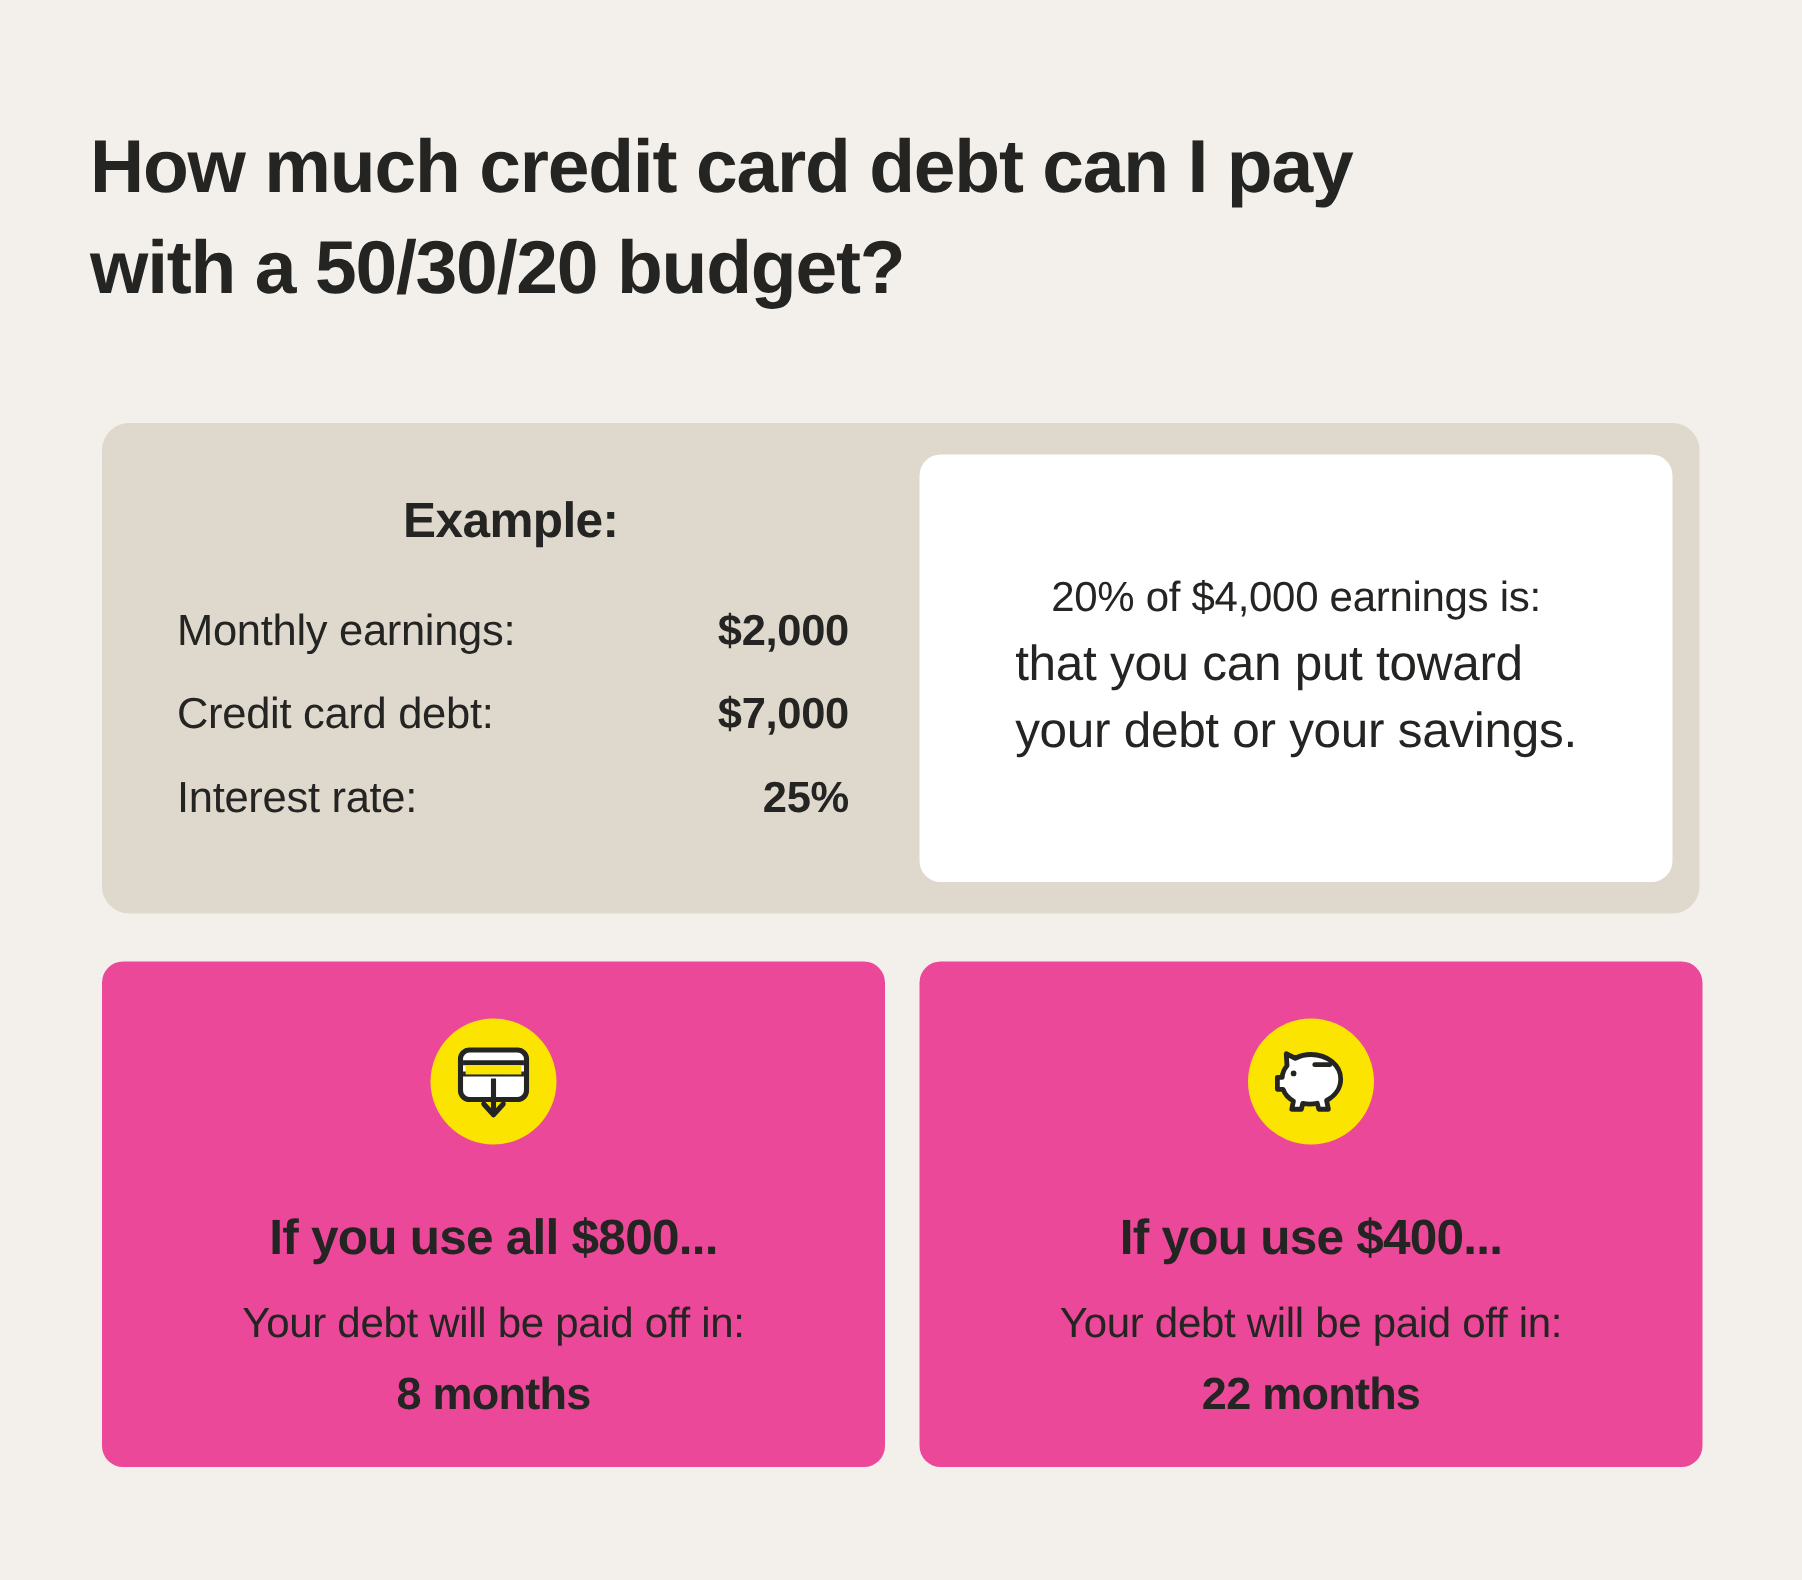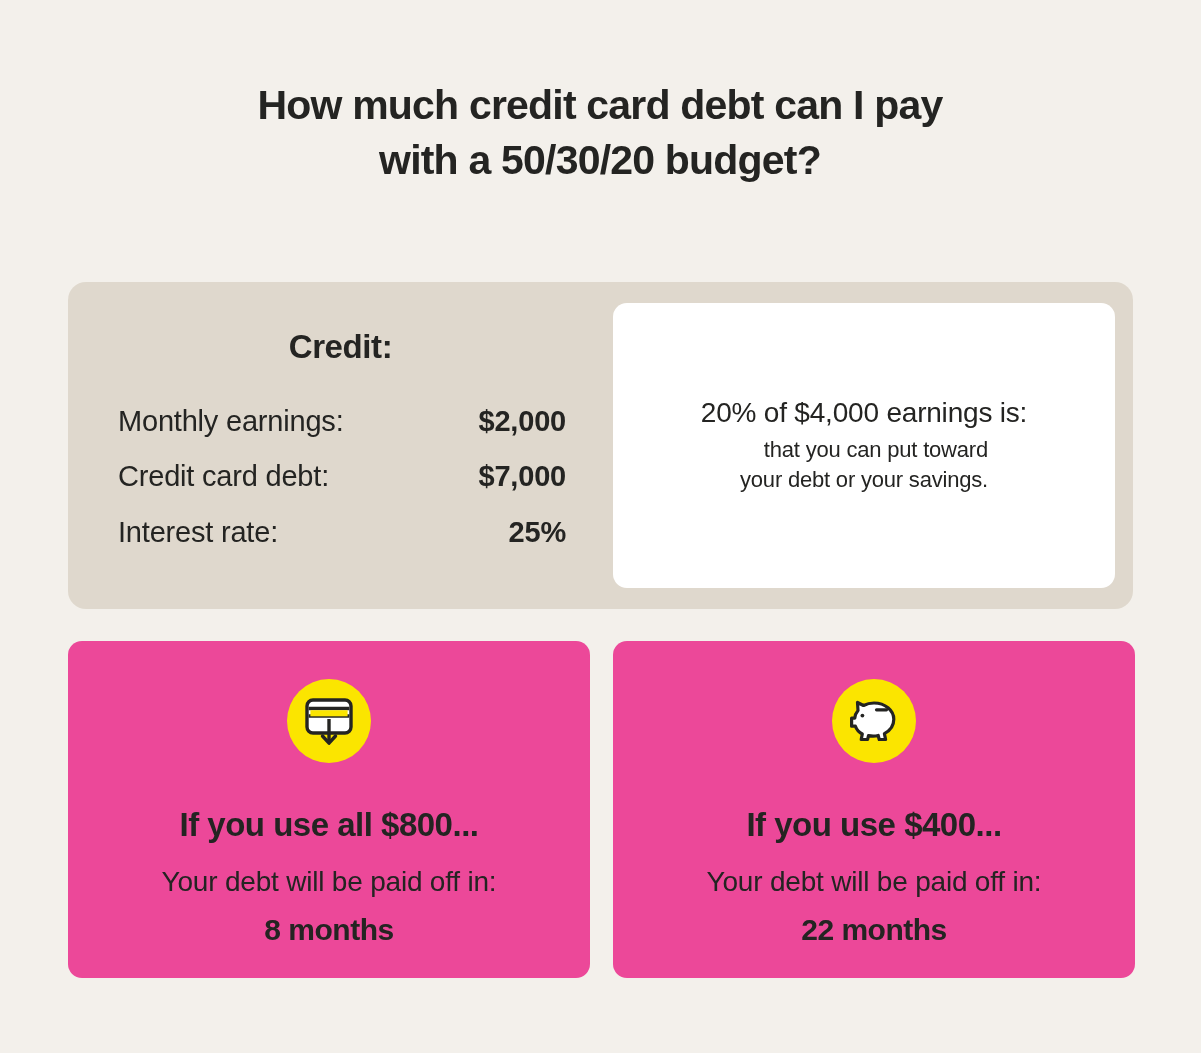--- a/index.html
+++ b/index.html
@@ -19,22 +19,22 @@
     width: 1201px;
     height: 1053px;
   }
 
   
   .title {
     position: absolute;
     left: 60px;
     top: 78px;
     width: 1080px;
-    text-align: center;
-    font-size: 41px;
+    text-align: left;
+    font-size: 50px;
     font-weight: bold;
     line-height: 1.33;
     letter-spacing: -0.8px;
     color: #242422;
     white-space: pre-line;
   }
 
   
   .example-panel {
     position: absolute;
@@ -109,24 +109,24 @@
     margin-bottom: 6px;
   }
   .hc-amount {
     font-size: 56px;
     font-weight: bold;
     letter-spacing: -1px;
     line-height: 1.2;
     margin-bottom: 8px;
   }
   .hc-bottom {
-    font-size: 22px;
+    font-size: 33px;
     line-height: 1.36;
     letter-spacing: -0.2px;
-    text-align: right;
+    text-align: left;
     white-space: pre-line;
   }
 
   
   .result-card {
     position: absolute;
     top: 641px;
     width: 522px;
     height: 337px;
     background: #ec4899;
@@ -174,21 +174,21 @@
 <body>
 
 <div class="page">
 
   <div class="title">How much credit card debt can I pay
 with a 50/30/20 budget?</div>
 
   <div class="example-panel">
 
     <div class="example-left">
-      <div class="example-heading">Credit:</div>
+      <div class="example-heading">Example:</div>
 
       <div class="example-rows">
         <div class="ex-row">
           <span class="ex-label">Monthly earnings:</span>
           <span class="ex-value">$2,000</span>
         </div>
         <div class="ex-row">
           <span class="ex-label">Credit card debt:</span>
           <span class="ex-value">$7,000</span>
         </div>

